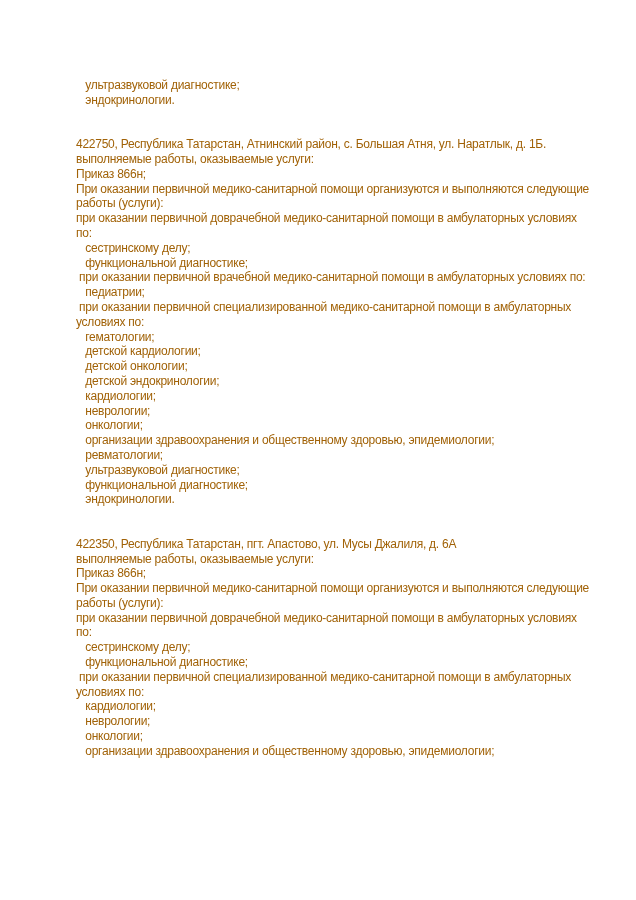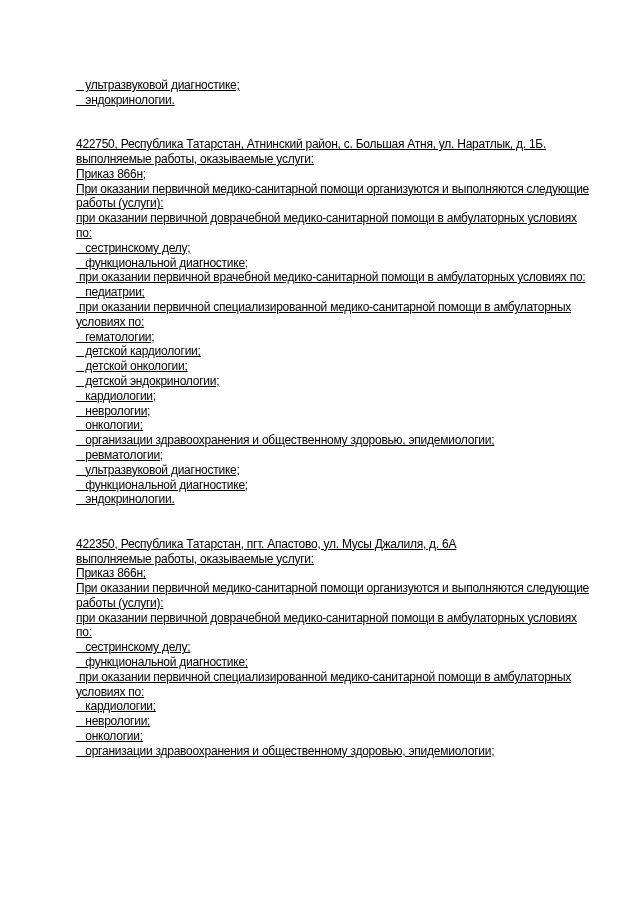--- a/index.html
+++ b/index.html
@@ -15,23 +15,22 @@
     font-family: "Liberation Sans", sans-serif;
   }
   .document-body {
     position: absolute;
     left: 76px;
     top: 78px;
     width: 530px;
     font-size: 12px;
     line-height: 14.8px;
     letter-spacing: -0.25px;
-    color: #000000;
+    color: #a16207;
     white-space: pre;
-    text-decoration: underline;
   }
   .text-line {
     min-height: 14.8px;
   }
 </style>
 </head>
 <body>
 
 <main>
   <div class="document-body" id="document-body"><div class="text-line">   ультразвуковой диагностике;</div><div class="text-line">   эндокринологии.</div><div class="text-line"></div><div class="text-line"></div><div class="text-line">422750, Республика Татарстан, Атнинский район, с. Большая Атня, ул. Наратлык, д. 1Б.</div><div class="text-line">выполняемые работы, оказываемые услуги:</div><div class="text-line">Приказ 866н;</div><div class="text-line">При оказании первичной медико-санитарной помощи организуются и выполняются следующие</div><div class="text-line">работы (услуги):</div><div class="text-line">при оказании первичной доврачебной медико-санитарной помощи в амбулаторных условиях</div><div class="text-line">по:</div><div class="text-line">   сестринскому делу;</div><div class="text-line">   функциональной диагностике;</div><div class="text-line"> при оказании первичной врачебной медико-санитарной помощи в амбулаторных условиях по:</div><div class="text-line">   педиатрии;</div><div class="text-line"> при оказании первичной специализированной медико-санитарной помощи в амбулаторных</div><div class="text-line">условиях по:</div><div class="text-line">   гематологии;</div><div class="text-line">   детской кардиологии;</div><div class="text-line">   детской онкологии;</div><div class="text-line">   детской эндокринологии;</div><div class="text-line">   кардиологии;</div><div class="text-line">   неврологии;</div><div class="text-line">   онкологии;</div><div class="text-line">   организации здравоохранения и общественному здоровью, эпидемиологии;</div><div class="text-line">   ревматологии;</div><div class="text-line">   ультразвуковой диагностике;</div><div class="text-line">   функциональной диагностике;</div><div class="text-line">   эндокринологии.</div><div class="text-line"></div><div class="text-line"></div><div class="text-line">422350, Республика Татарстан, пгт. Апастово, ул. Мусы Джалиля, д. 6А</div><div class="text-line">выполняемые работы, оказываемые услуги:</div><div class="text-line">Приказ 866н;</div><div class="text-line">При оказании первичной медико-санитарной помощи организуются и выполняются следующие</div><div class="text-line">работы (услуги):</div><div class="text-line">при оказании первичной доврачебной медико-санитарной помощи в амбулаторных условиях</div><div class="text-line">по:</div><div class="text-line">   сестринскому делу;</div><div class="text-line">   функциональной диагностике;</div><div class="text-line"> при оказании первичной специализированной медико-санитарной помощи в амбулаторных</div><div class="text-line">условиях по:</div><div class="text-line">   кардиологии;</div><div class="text-line">   неврологии;</div><div class="text-line">   онкологии;</div><div class="text-line">   организации здравоохранения и общественному здоровью, эпидемиологии;</div></div>

